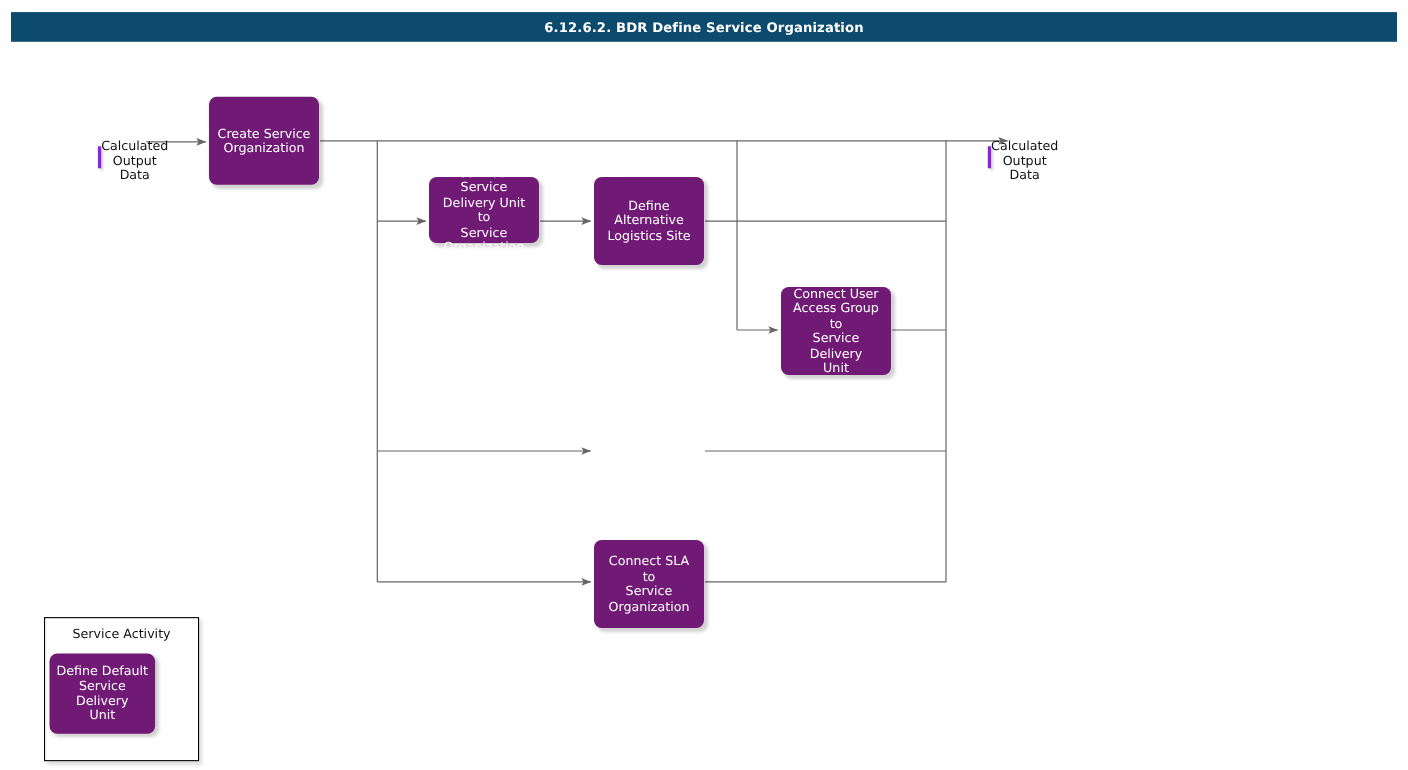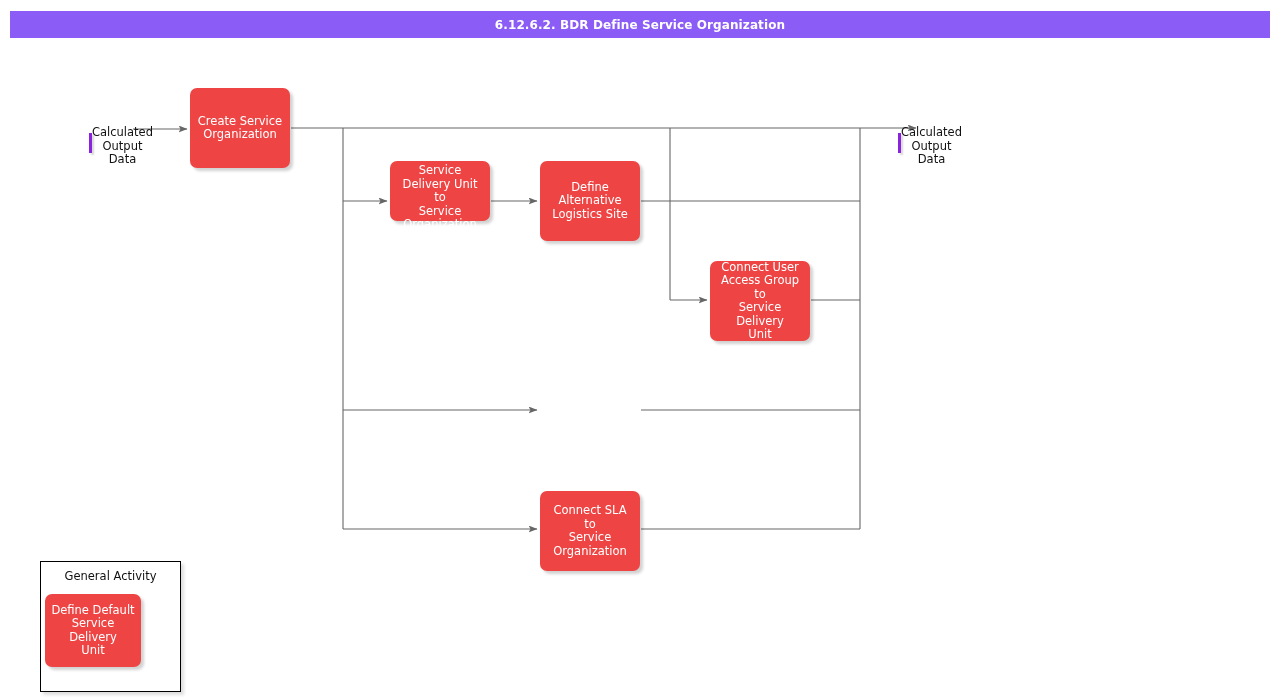--- a/index.html
+++ b/index.html
@@ -22,21 +22,21 @@
     height: 700px;
   }
 
   
   .title-bar {
     position: absolute;
     left: 10px;
     top: 11px;
     width: 1260px;
     height: 27px;
-    background: #8b5cf6;
+    background: #0c4a6e;
     display: flex;
     align-items: center;
     justify-content: center;
     box-sizing: border-box;
   }
   .title-bar .title-text {
     color: #ffffff;
     font-size: 12px;
     font-weight: bold;
     font-family: "DejaVu Sans", "Liberation Sans", sans-serif;
@@ -50,21 +50,21 @@
     left: 0; top: 0;
     width: 1280px;
     height: 700px;
     pointer-events: none;
   }
 
   
   .node {
     position: absolute;
     box-sizing: border-box;
-    background: #ef4444;
+    background: #701a75;
     border-radius: 7px;
     display: flex;
     align-items: center;
     justify-content: center;
     text-align: center;
     box-shadow: 3px 3px 3px rgba(0,0,0,0.18);
   }
   .node .node-label {
     color: #ffffff;
     font-size: 11.5px;
@@ -211,21 +211,21 @@
   </div>
 
 
   <div class="node" style="left:540px; top:491px; width:100px; height:80px;">
     <span class="node-label">Connect SLA to
 Service
 Organization</span>
   </div>
 
   <div class="legend">
-    <div class="legend-title">General Activity</div>
+    <div class="legend-title">Service Activity</div>
     <div class="node">
       <span class="node-label">Define Default
 Service Delivery
 Unit</span>
     </div>
   </div>
 
 </div>
 
 </body></html>

